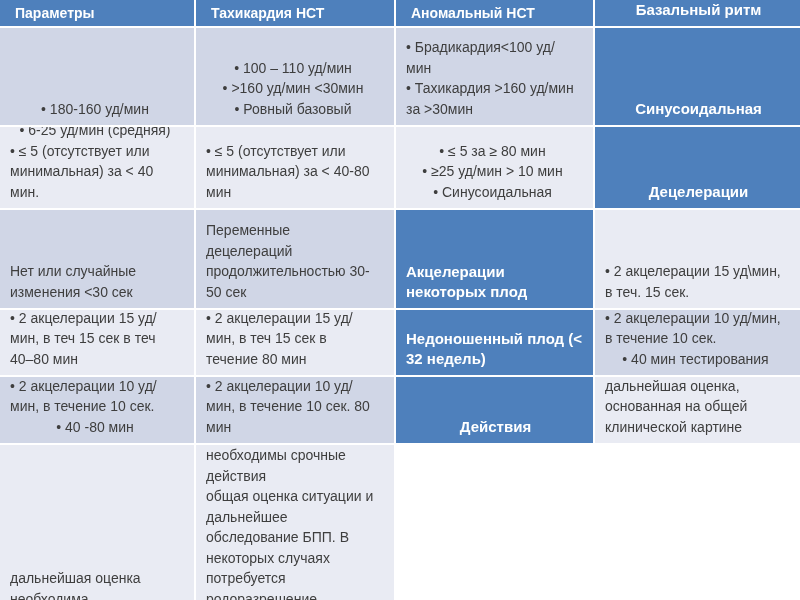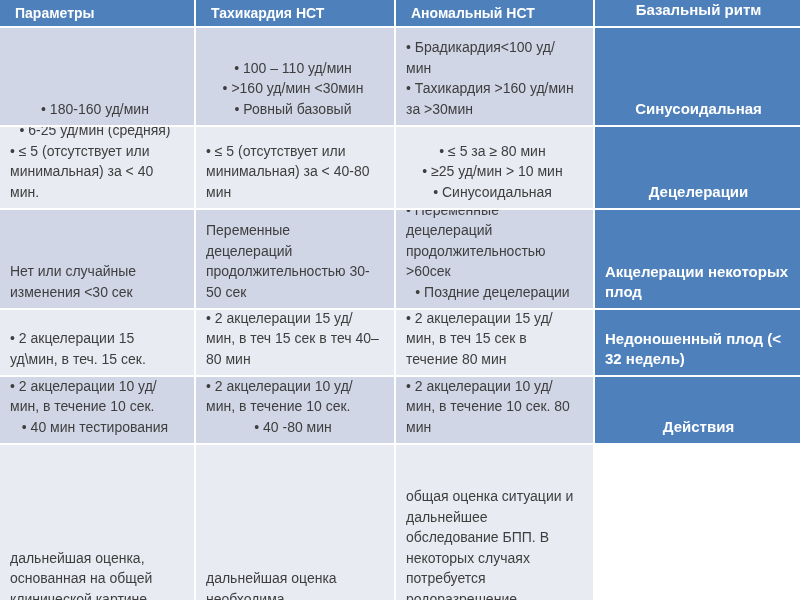--- a/index.html
+++ b/index.html
@@ -77,24 +77,20 @@
         <div class="para">• ≥25 уд/мин &gt; 10 мин</div>
         <div class="para">• Синусоидальная</div>
       </div>
       <div class="cell label-cell">Децелерации</div>
       <div class="cell body-cell band-dark">
         <div class="para">Нет или случайные изменения &lt;30 сек</div>
       </div>
       <div class="cell body-cell band-dark">
         <div class="para">Переменные децелераций продолжительностью 30-50 сек</div>
       </div>
-      <div class="cell body-cell band-dark">
-        <div class="para">• Переменные децелераций продолжительностью &gt;60сек</div>
-        <div class="para">• Поздние децелерации</div>
-      </div>
       <div class="cell label-cell">Акцелерации некоторых плод</div>
       <div class="cell body-cell band-light">
         <div class="para">• 2 акцелерации 15 уд\мин, в теч. 15 сек.</div>
       </div>
       <div class="cell body-cell band-light">
         <div class="para">• 2 акцелерации 15 уд/мин, в теч 15 сек в теч 40–80 мин</div>
       </div>
       <div class="cell body-cell band-light">
         <div class="para">• 2 акцелерации 15 уд/мин, в теч 15 сек в течение 80 мин</div>
       </div>
@@ -111,16 +107,17 @@
         <div class="para">• 2 акцелерации 10 уд/мин, в течение 10 сек. 80 мин</div>
       </div>
       <div class="cell label-cell">Действия</div>
       <div class="cell body-cell band-light">
         <div class="para">дальнейшая оценка, основанная на общей клинической картине</div>
       </div>
       <div class="cell body-cell band-light">
         <div class="para">дальнейшая оценка необходима</div>
       </div>
       <div class="cell body-cell band-light">
+        <div class="para">необходимы срочные действия</div>
         <div class="para">общая оценка ситуации и дальнейшее обследование БПП. В некоторых случаях потребуется родоразрешение</div>
       </div>
     </div>
 </div>
 
 </body></html>

